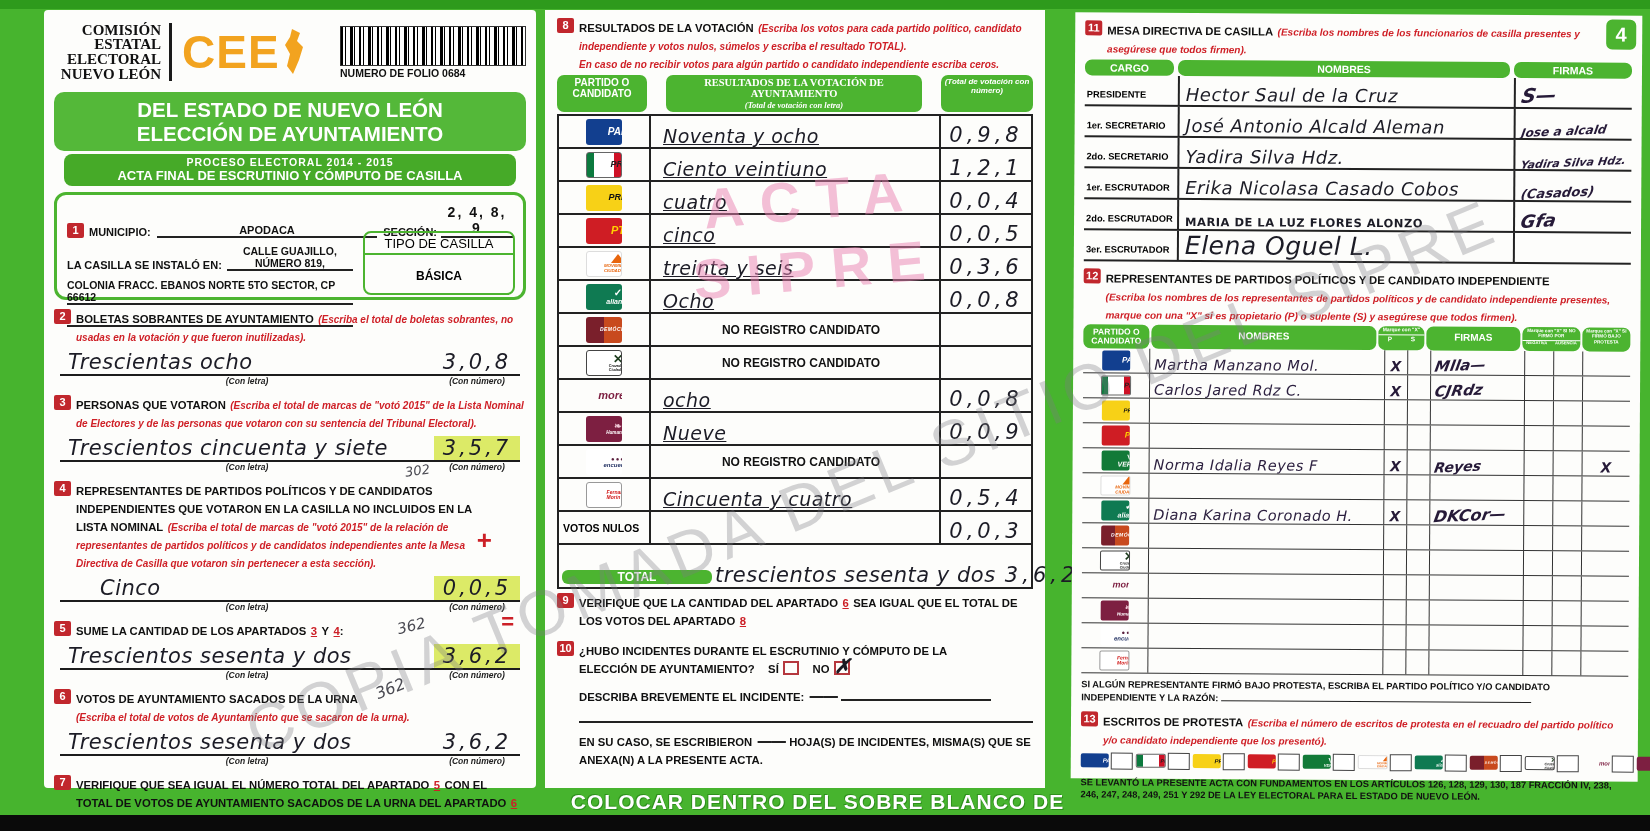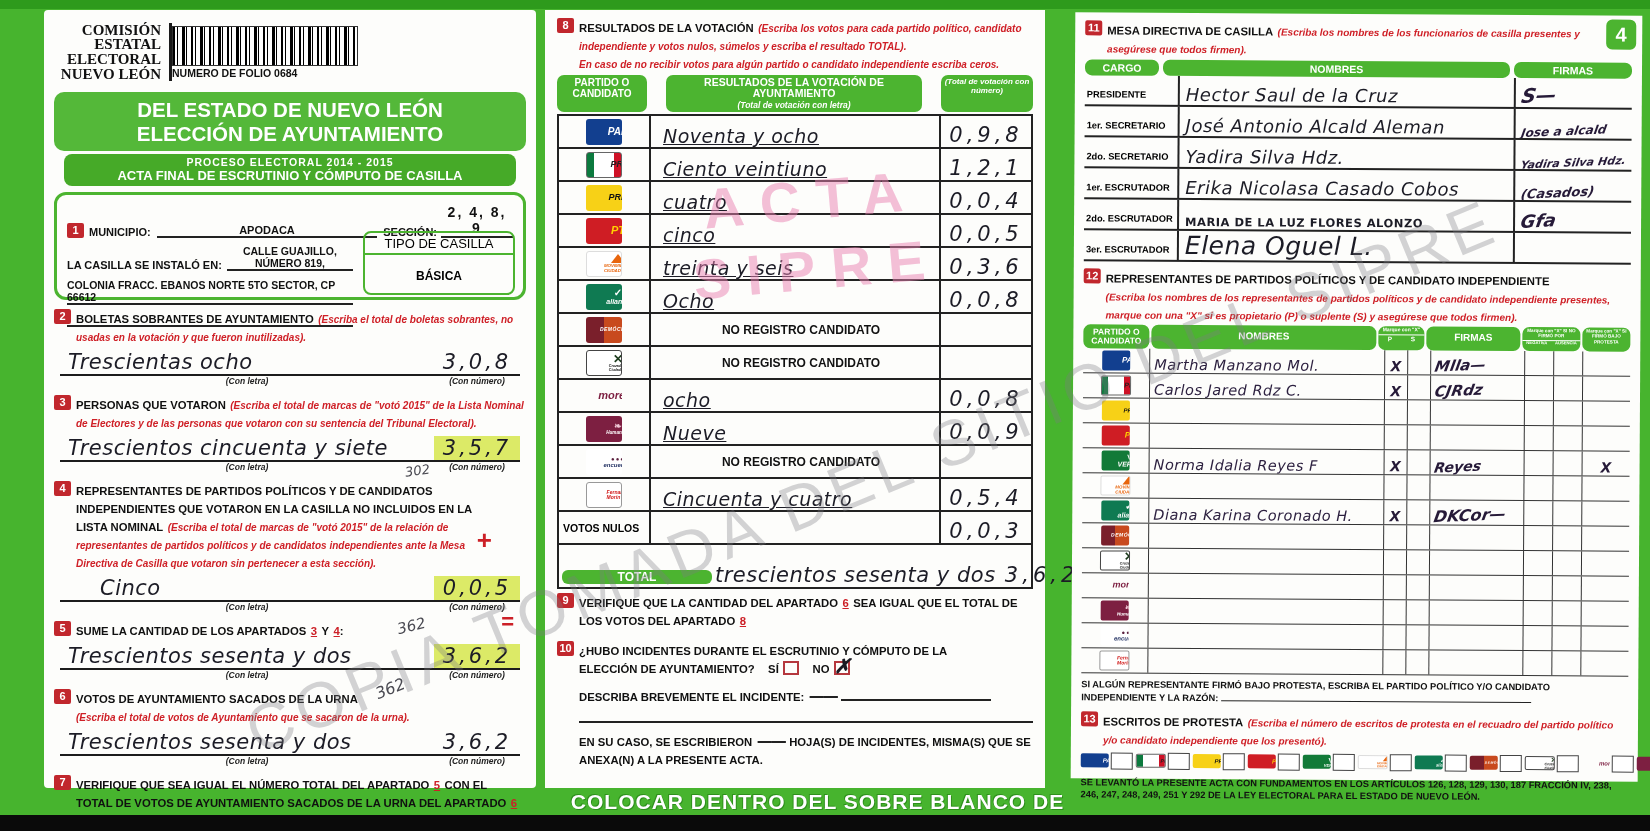--- a/index.html
+++ b/index.html
@@ -55,21 +55,21 @@
   .s1row { display:flex; align-items:flex-end; font-size:11px; font-weight:bold; color:#111; margin-top:2px; }
   .uline { border-bottom:2px solid #222; }
   .tipobox { position:absolute; right:8px; top:36px; width:152px; height:64px; border:2.5px solid #4cb430; border-radius:8px; text-align:center; }
   .tipobox .tl { font-size:13px; font-weight:normal; padding:3px 0 2px; border-bottom:2px solid #4cb430; }
   .tipobox .tv { font-size:12px; font-weight:bold; margin-top:14px; }
 
   
   .t8hdr { display:flex; margin-top:3px; }
   .gcell { background:#4cb430; color:#fff; font-weight:bold; text-align:center; border-radius:7px; }
   .t8hdr .c1 { width:90px; font-size:10px; line-height:1.05; padding:3px 0; }
-  .t8hdr .c2 { flex:1; margin:0 19px; font-size:10.5px; line-height:1.05; padding:2px 0; }
+  .t8hdr .c2 { flex:1; margin:0 19px; font-size:10.5px; line-height:1.05; padding:2px 0;font-family:Liberation Serif, serif; }
   .t8hdr .c2 i { font-size:8.5px; font-weight:bold; }
   .t8hdr .c3 { width:92px; font-size:8px; font-style:italic; line-height:1.1; padding:3px 2px; }
   .t8body { border:2px solid #222; border-top:2px solid #222; margin-top:2px; }
   .t8row { display:flex; align-items:flex-end; border-bottom:2px solid #222; height:33px; }
   .t8row:last-child { border-bottom:none; }
   .t8logo { width:90px; flex:none; display:flex; align-items:center; justify-content:center; height:100%; }
   .t8letra { flex:1; border-left:2px solid #222; height:100%; display:flex; align-items:flex-end; padding-left:12px; }
   .t8letra .hw { font-size:19px; white-space:nowrap;text-decoration:underline; }
   .t8num { width:92px; flex:none; border-left:2px solid #222; height:100%; display:flex; align-items:flex-end; justify-content:center; }
   .t8num .hw { font-size:21px; letter-spacing:4px; }
@@ -86,21 +86,21 @@
   .dash { font-family:"DejaVu Sans",sans-serif; font-weight:bold; color:#222; letter-spacing:-2px; }
 
   .midbanner { position:absolute; left:545px; top:790px; width:545px; text-align:center; z-index:4;
                color:#fff; font-weight:800; font-size:21px; letter-spacing:1px;
                text-shadow:1px 1px 0 #2e8f1c, -1px -1px 0 #2e8f1c; }
 
   
   .page4 { position:absolute; right:6px; top:4px; width:30px; height:30px; background:#4cb430; border-radius:6px;
            color:#fff; font-weight:800; font-size:20px; line-height:30px; text-align:center; }
   .t11hdr { display:flex; margin-top:3px; }
-  .t11hdr .c1 { width:74px; font-size:10.5px; padding:2px 0; }
+  .t11hdr .c1 { width:89px; font-size:10.5px; padding:2px 0; }
   .t11hdr .c2 { flex:1; margin:0 4px; font-size:10.5px; padding:2px 0; }
   .t11hdr .c3 { width:118px; font-size:10.5px; padding:2px 0; }
   .t11row { display:flex; align-items:flex-end; border-bottom:2px solid #222; height:31px; }
   .t11cargo { width:95px; flex:none; font-weight:bold; font-size:9.3px; padding:0 0 5px 2px; border-right:2px solid #222; height:100%; display:flex; align-items:flex-end; }
   .t11nom { flex:1; padding-left:6px; display:flex; align-items:flex-end; height:100%; }
   .t11nom .hw { font-size:18px; white-space:nowrap; }
   .t11fir { width:118px; flex:none; border-left:2px solid #222; height:100%; display:flex; align-items:flex-end; padding-left:6px; overflow:hidden; }
   .caps { font-style:normal !important; font-size:11.5px !important; font-weight:bold; letter-spacing:0.5px; }
   .bigname { font-size:25px !important; }
 
@@ -190,20 +190,26 @@
   <div class="topstrip"></div>
 
   <div class="panel p-left">
     <div class="lhead">
       <div class="commission">
         <div>COMISIÓN</div>
         <div>ESTATAL</div>
         <div>ELECTORAL</div>
         <div>NUEVO LEÓN</div>
       </div>
+      <div class="ceewrap">
+        <span class="ceetext">CEE</span>
+        <svg width="26" height="48" viewBox="0 0 26 48">
+          <path d="M12 1 L20 5 L17 13 L23 19 L19 32 L13 46 L7 38 L10 26 L5 17 L10 9 Z" fill="#f2a31f"></path>
+        </svg>
+      </div>
       <div class="bcwrap">
         <div class="barcode"></div>
         <div class="folio">NUMERO DE FOLIO 0684</div>
       </div>
     </div>
 
     <div class="banner1">
       <div>DEL ESTADO DE NUEVO LEÓN</div>
       <div>ELECCIÓN DE AYUNTAMIENTO</div>
     </div>

